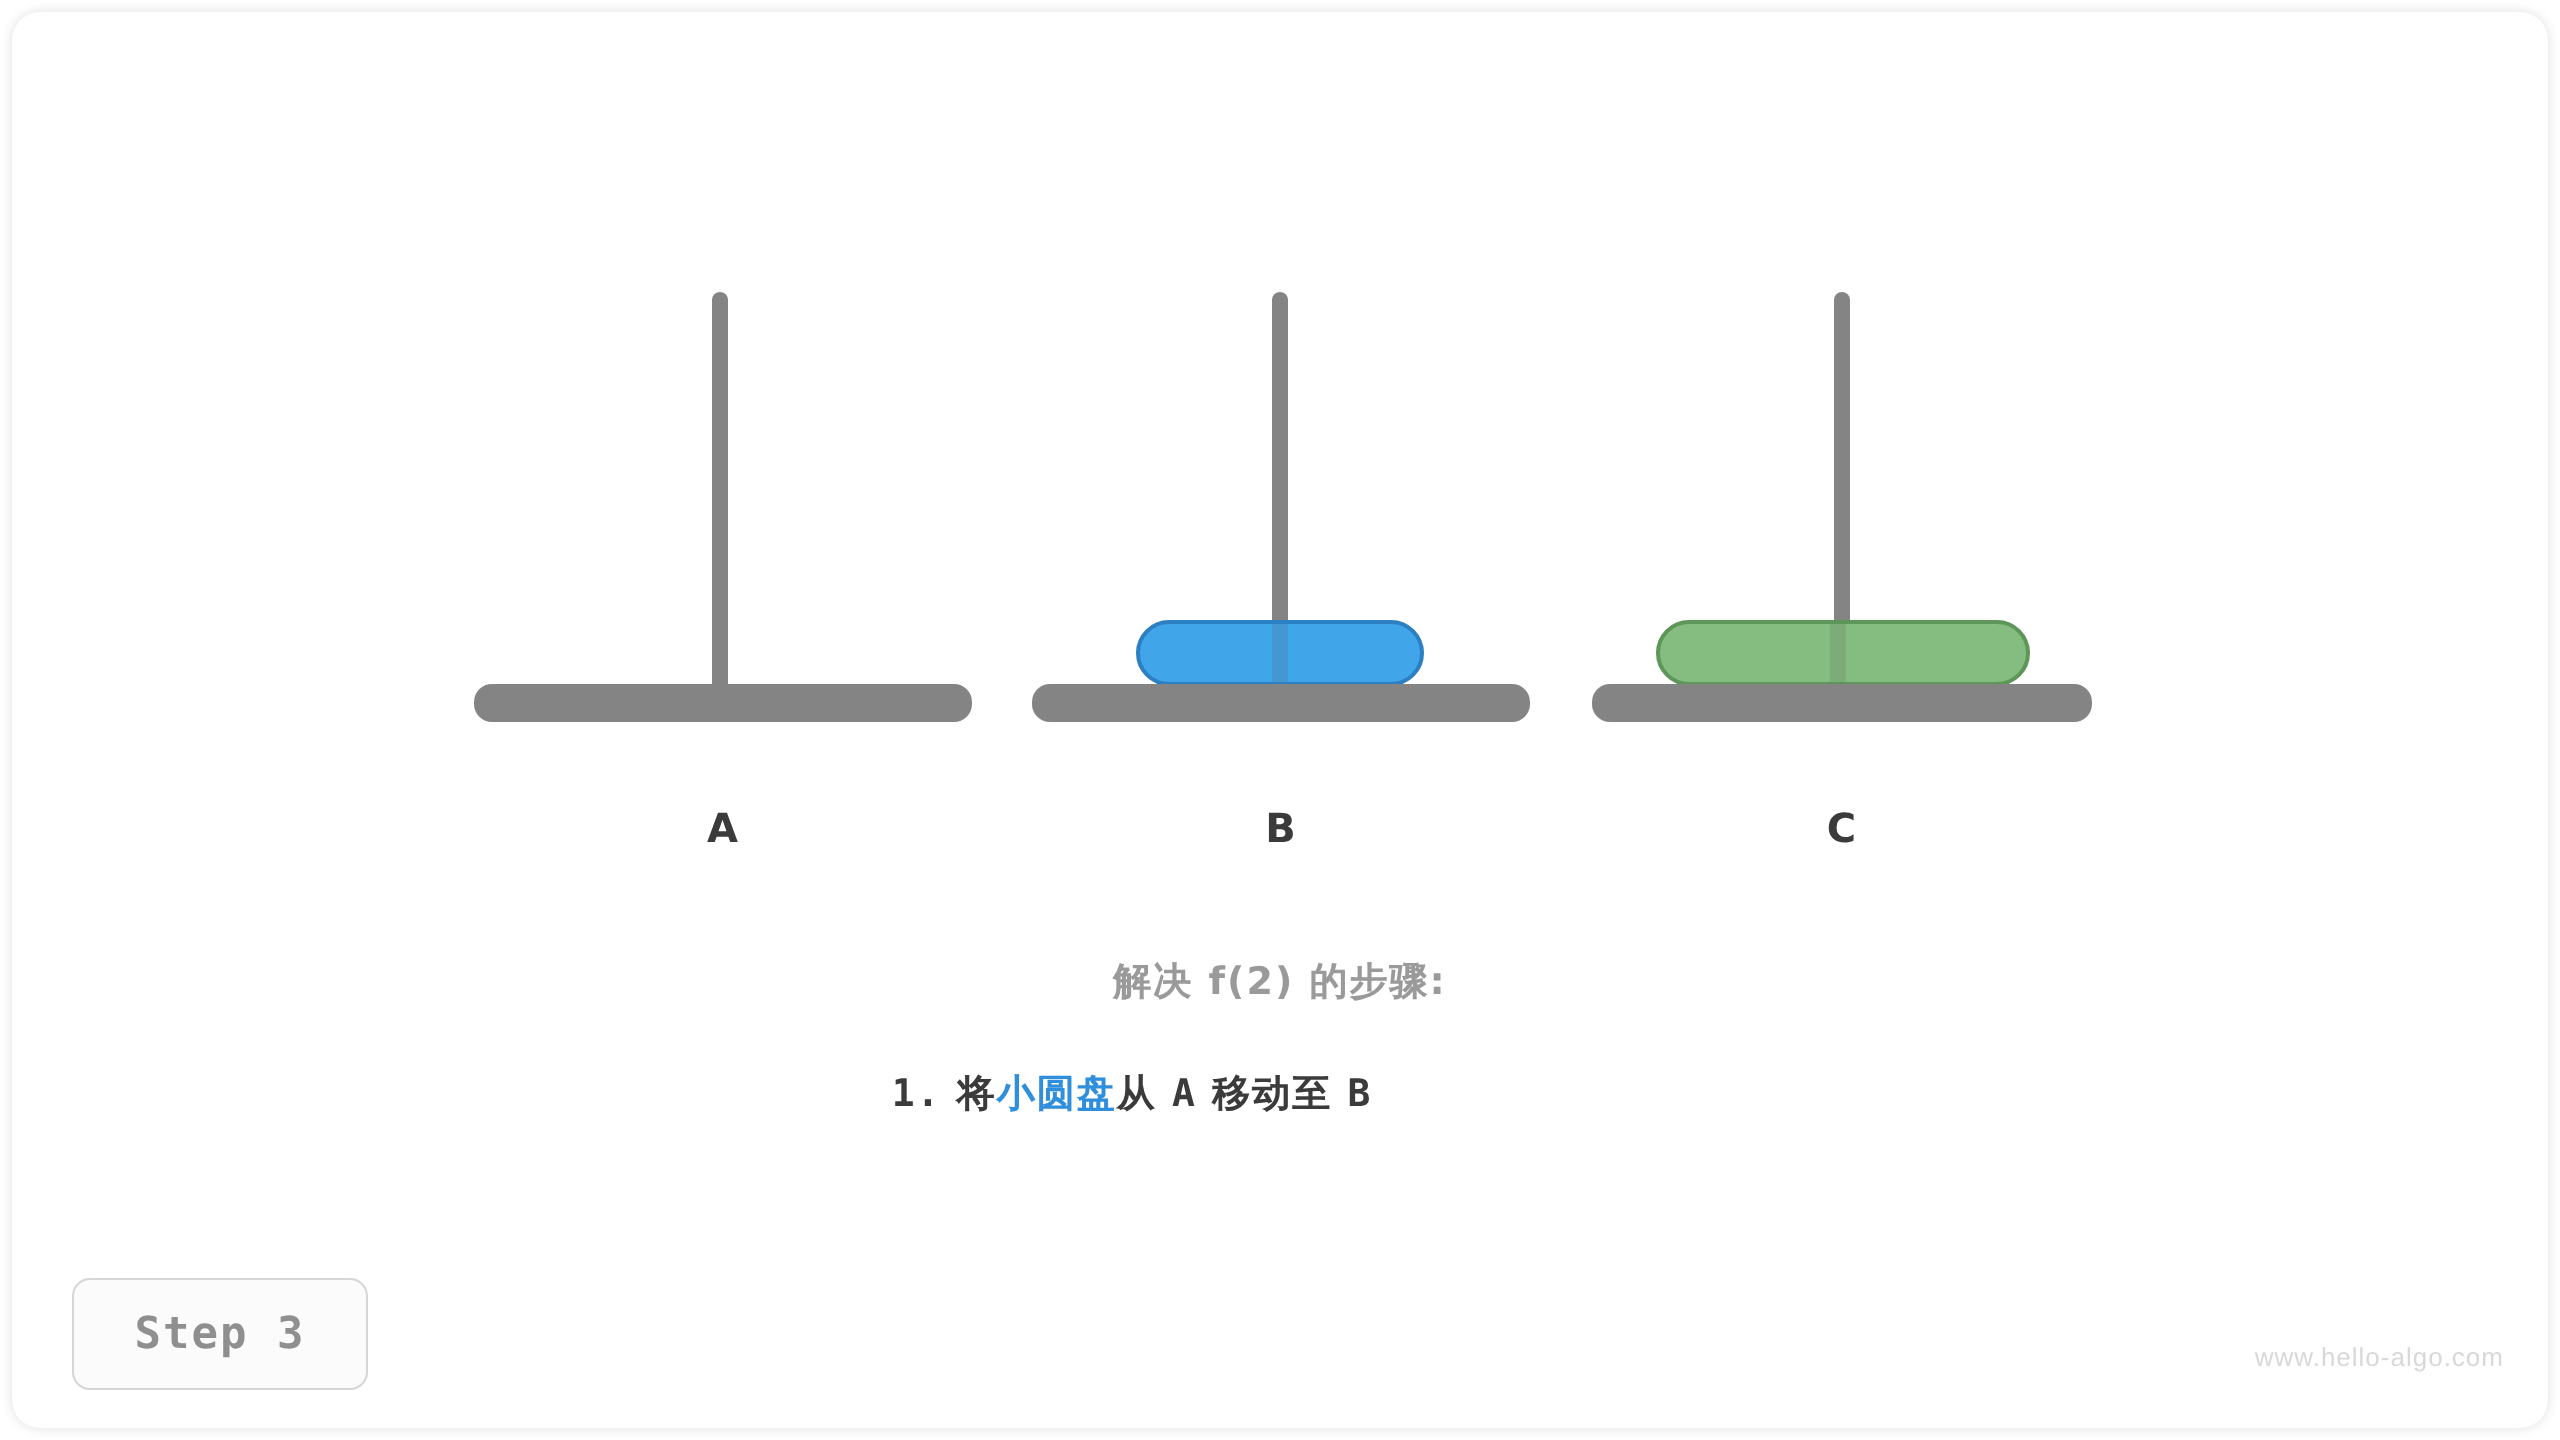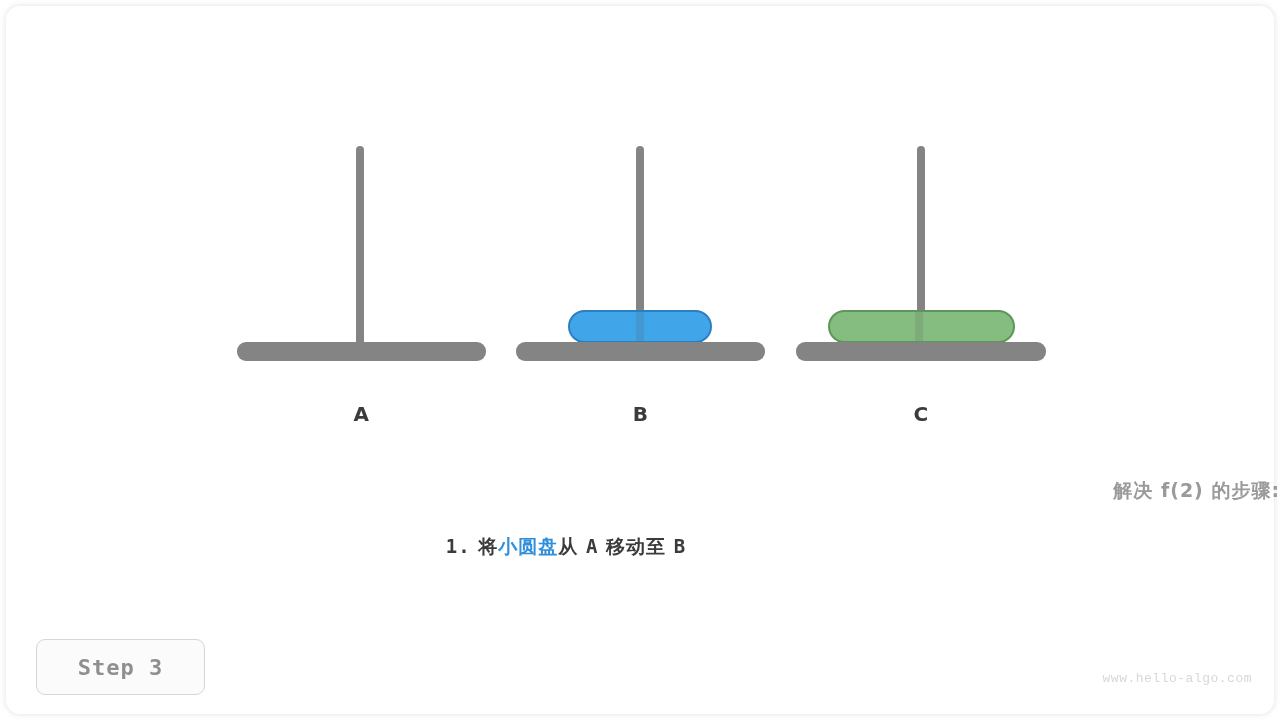--- a/index.html
+++ b/index.html
@@ -84,21 +84,21 @@
     width: 8px;
     background: rgba(90,90,90,0.16);
   }
 
   
   .caption-title {
     position: absolute;
     left: 0;
     top: 478px;
     width: 1280px;
-    text-align: right;
+    text-align: center;
     font-size: 19px;
     font-weight: bold;
     color: #9a9a9a;
     letter-spacing: 1px;
   }
   .steps {
     position: absolute;
     left: 0;
     top: 529px;
     width: 1132px;
@@ -121,42 +121,42 @@
   }
   .tok-blue  { color: #2f8fdc; }
   .tok-green { color: #53955a; }
   .tok-mono  { font-family: "DejaVu Sans Mono", "Liberation Mono", monospace; }
 
   
   .step-badge {
     position: absolute;
     left: 36px;
     top: 639px;
-    width: 169px;
+    width: 148px;
     height: 56px;
     border: 1px solid #d6d6d6;
     border-radius: 9px;
     background: #fbfbfb;
     display: flex;
     align-items: center;
     justify-content: center;
     font-family: "DejaVu Sans Mono", "Liberation Mono", monospace;
     font-size: 22px;
     font-weight: bold;
     color: #8f8f8f;
     letter-spacing: 1px;
     box-sizing: border-box;
   }
 
   
   .watermark {
     position: absolute;
     right: 28px;
     top: 671px;
-    font-family: Liberation Mono, monospace;
+    font-family: Liberation Sans, sans-serif;
     font-size: 13px;
     color: #d8d8d8;
     letter-spacing: 0.5px;
     text-align: center;
   }
 </style>
 </head>
 <body>
 
 <div id="canvas">

